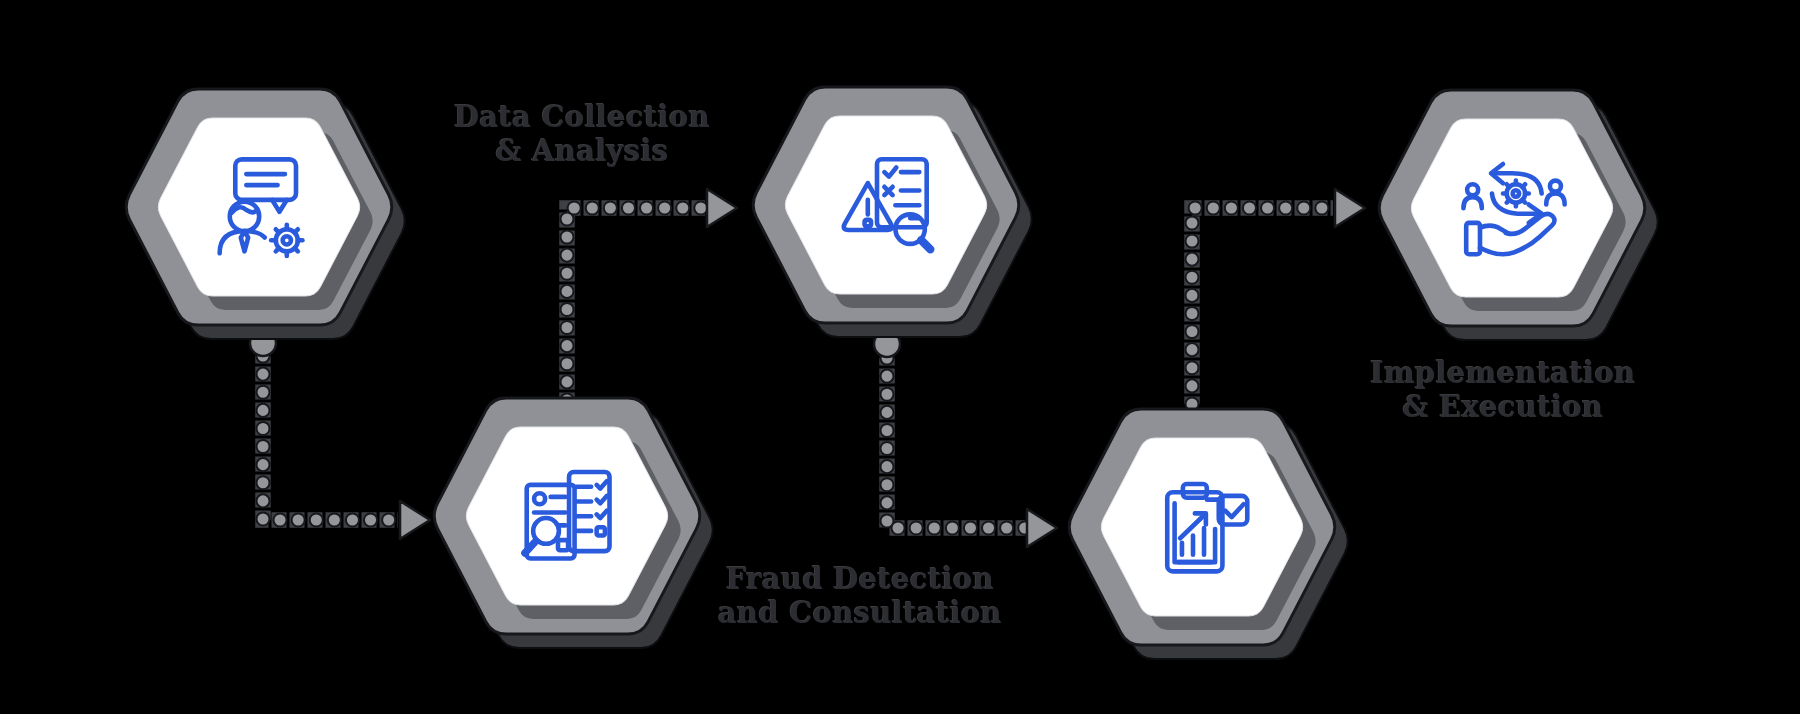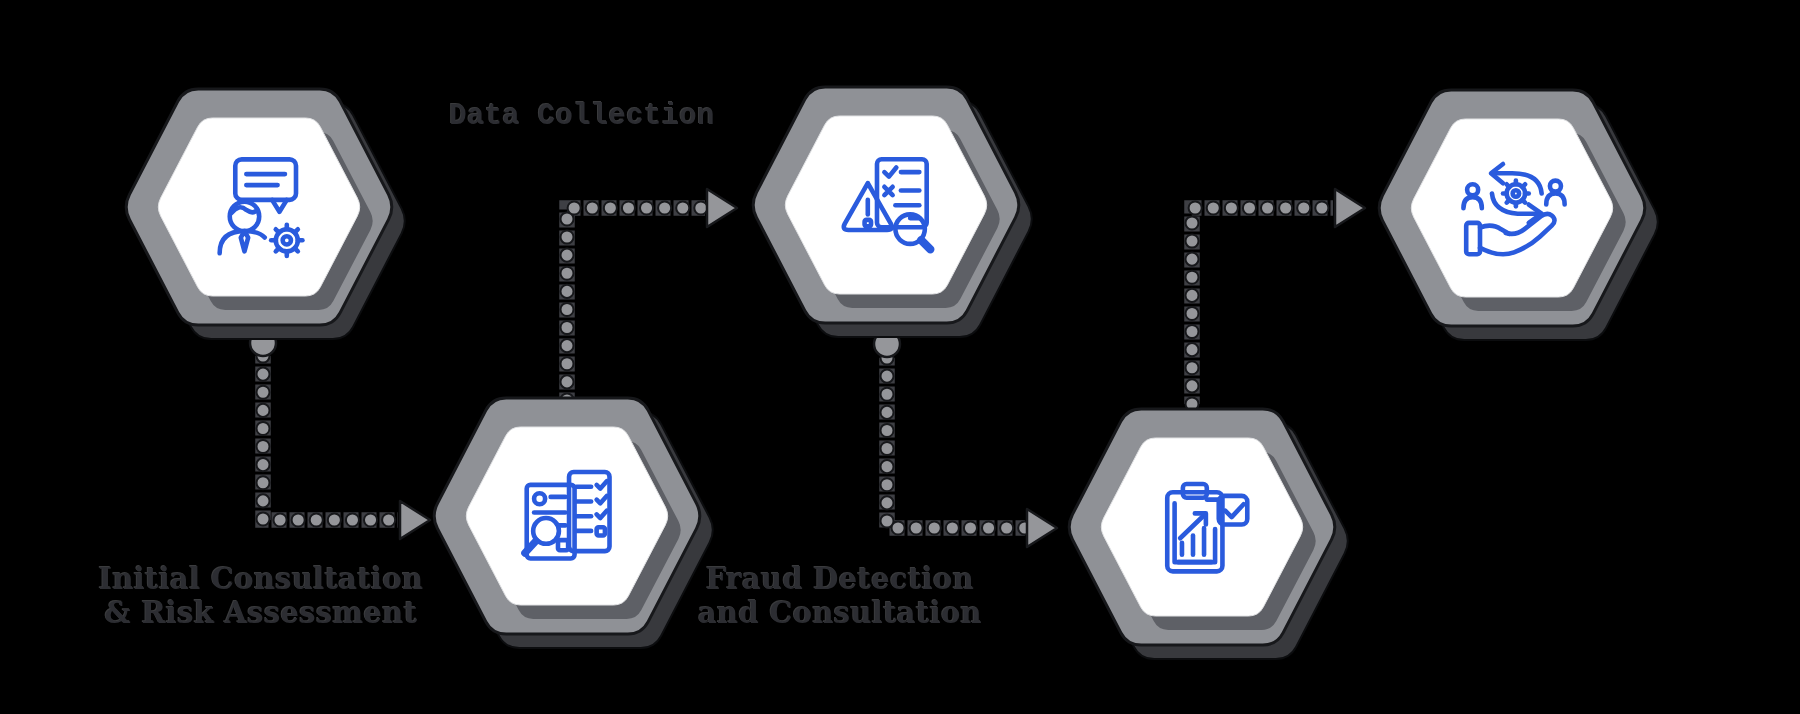--- a/index.html
+++ b/index.html
@@ -220,27 +220,26 @@
         <path d="M7 60 Q7 48 17 48 Q27 48 27 60"></path>
         <circle cx="107" cy="36" r="6"></circle>
         <path d="M97 56 Q97 44 107 44 Q117 44 117 56"></path>
         <rect x="10" y="76" width="15" height="34" rx="3"></rect>
         <path d="M25 103 Q46 114 62 108 Q78 102 90 91 L103 79 Q109 73 103 68 Q98 64 91 69 L73 83 Q64 90 53 87"></path>
         <path d="M25 81 Q38 76 48 83 L57 88"></path>
       </g>
     </svg>
   </div>
 
-  <div class="step-label" style="left:261px;top:562px;">
-    <span>Initial Consultation</span>
-    <span>&amp; Risk Assessment</span>
-  </div>
-  <div class="step-label" style="left:582px;top:100px;font-family:Liberation Mono, monospace;">
+  <div class="step-label" style="left:582px;top:100px;">
     <span>Data Collection</span>
-  </div>
-  <div class="step-label" style="left:840px;top:562px;">
+    <span>&amp; Analysis</span>
+  </div>
+  <div class="step-label" style="left:860px;top:562px;">
     <span>Fraud Detection</span>
     <span>and Consultation</span>
   </div>
   <div class="step-label" style="left:1503px;top:356px;">
+    <span>Implementation</span>
+    <span>&amp; Execution</span>
   </div>
 
 </div>
 
 </body></html>

